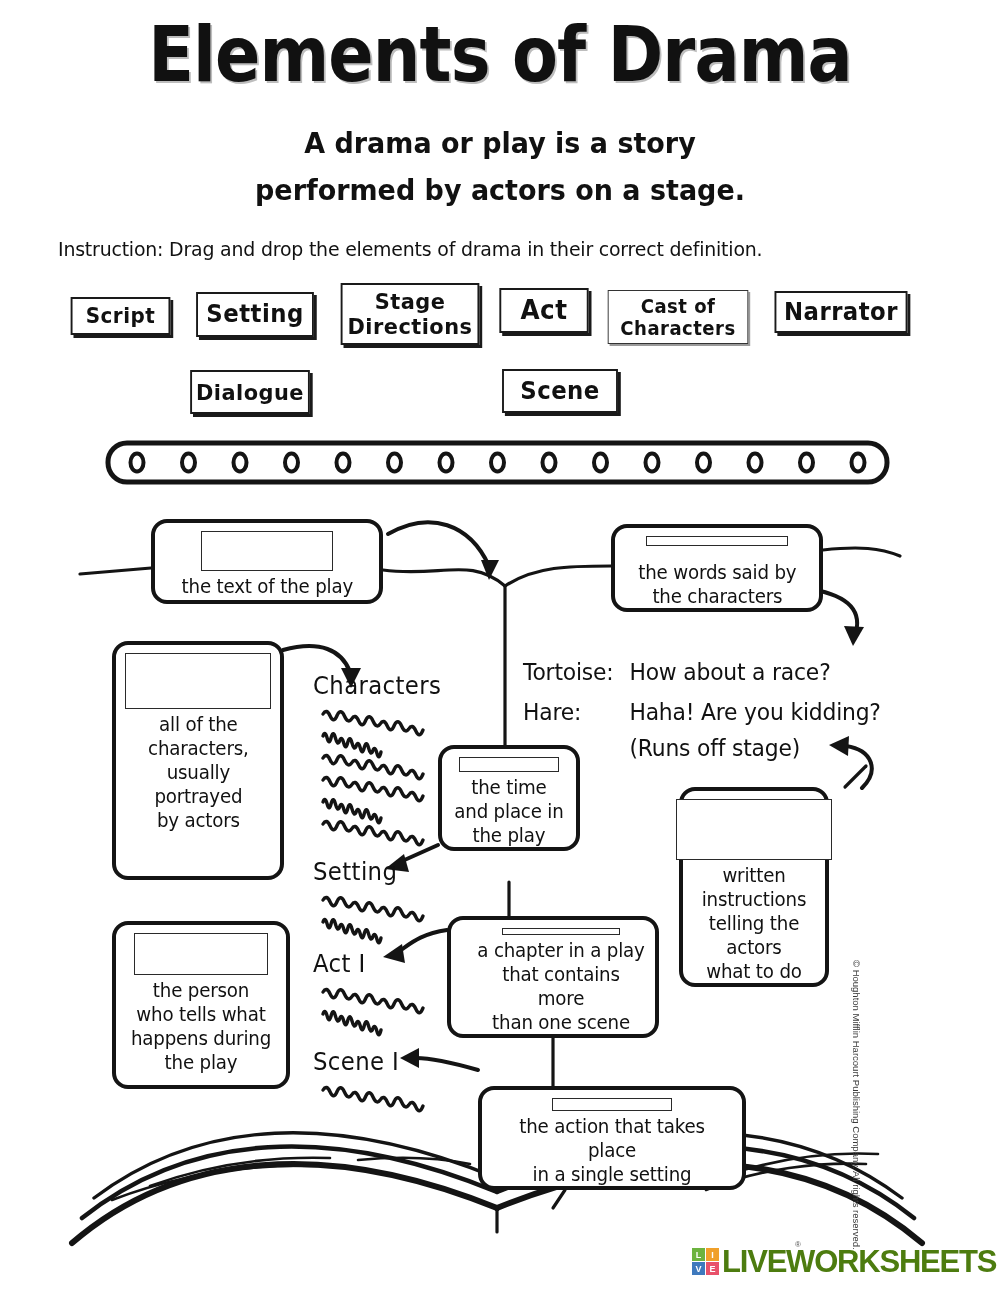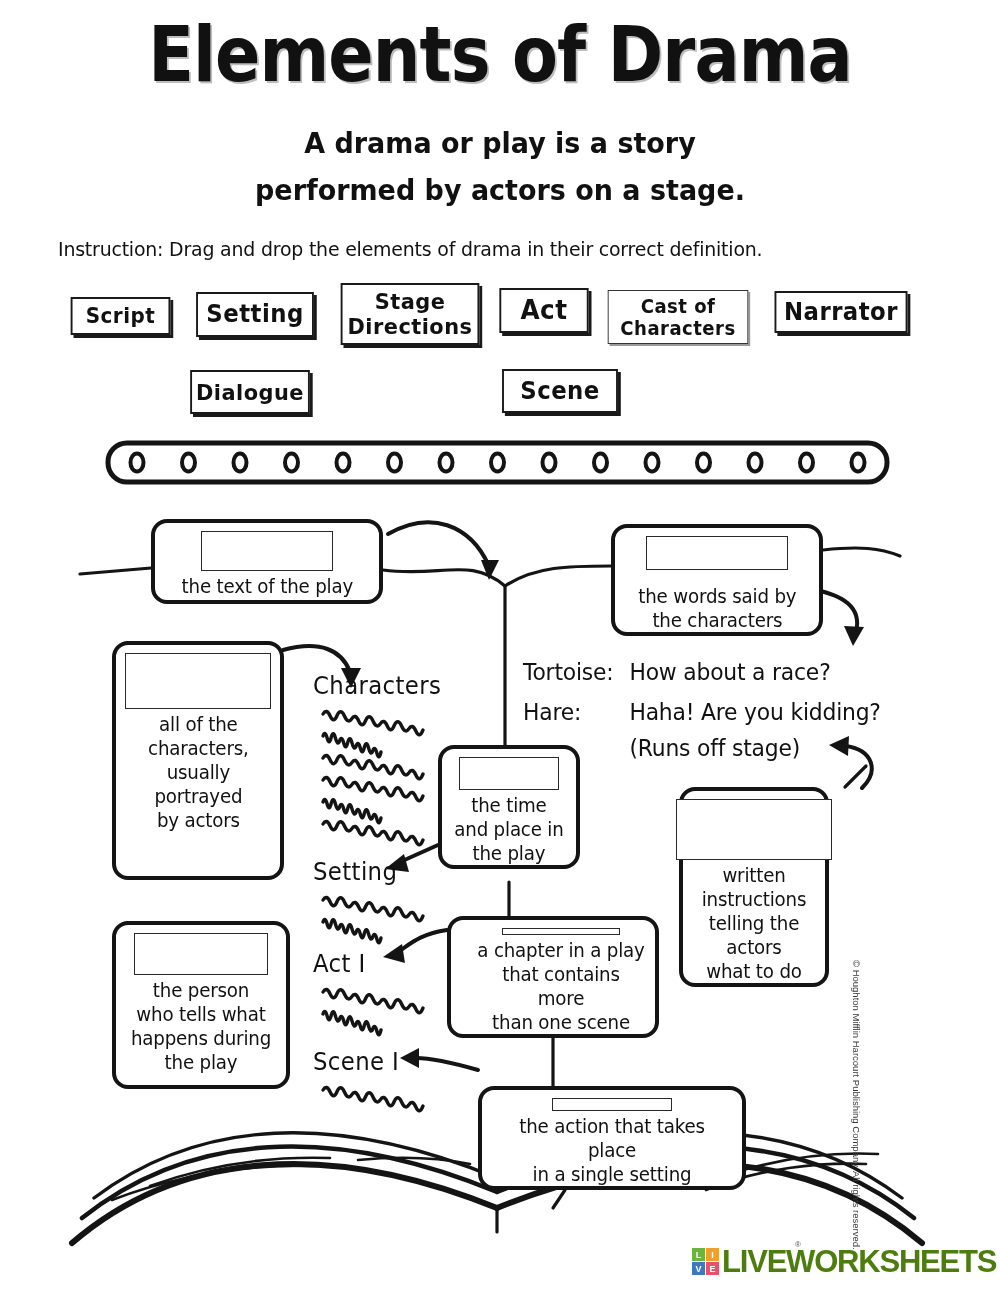--- a/index.html
+++ b/index.html
@@ -258,34 +258,34 @@
       <path d="M 565 1190 L 553 1208" stroke-width="3.2"></path>
       <path d="M 497 1208 L 497 1232" stroke-width="3.2"></path>
     </g>
   </svg>
 
   <div id="cards">
       <div class="node" style="left: 151px; top: 519px; width: 232px; height: 85px; align-items: center;">
         <div class="dropzone" style="width: 132px; height: 40px;"></div>
         <div class="deftext" style="white-space: pre-line;">the text of the play</div>
       </div>
-      <div class="node" style="left: 611px; top: 524px; width: 212px; height: 112px; gap: 11px;">
+      <div class="node" style="left: 611px; top: 524px; width: 212px; height: 88px; gap: 11px;">
         <div class="dropzone" style="width: 142px; height: 42px;"></div>
         <div class="deftext" style="white-space: pre-line;">the words said by
 the characters</div>
       </div>
       <div class="node" style="left: 112px; top: 641px; width: 172px; height: 239px;">
         <div class="dropzone" style="width: 146px; height: 56px;"></div>
         <div class="deftext" style="white-space: pre-line;">all of the
 characters,
 usually
 portrayed
 by actors</div>
       </div>
-      <div class="node" style="left: 438px; top: 745px; width: 142px; height: 124px;">
+      <div class="node" style="left: 438px; top: 745px; width: 142px; height: 106px;">
         <div class="dropzone" style="width: 100px; height: 40px;"></div>
         <div class="deftext" style="white-space: pre-line;">the time
 and place in
 the play</div>
       </div>
       <div class="node" style="left: 679px; top: 787px; width: 150px; height: 200px;">
         <div class="dropzone" style="width: 156px; height: 66px;"></div>
         <div class="deftext" style="white-space: pre-line;">written
 instructions
 telling the actors

